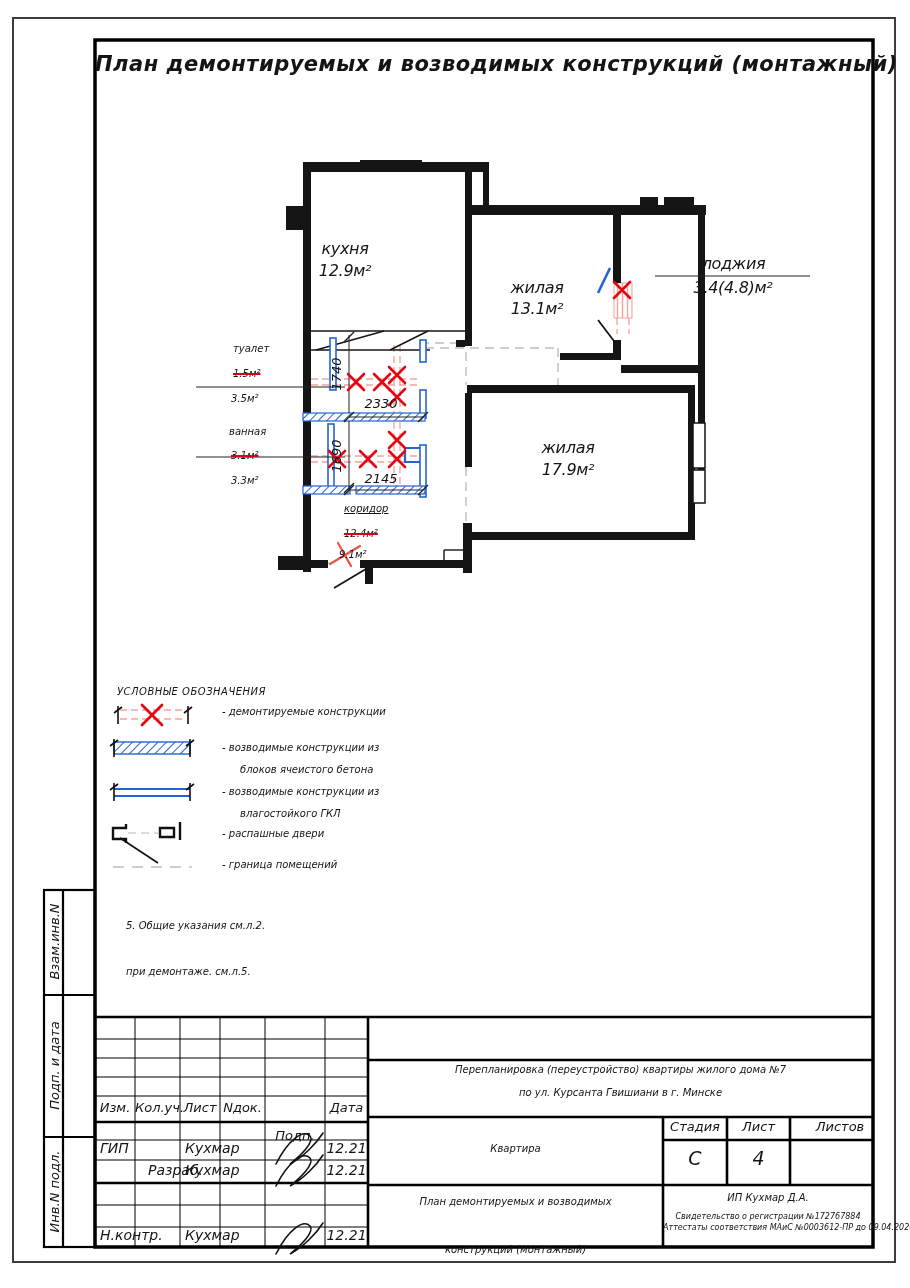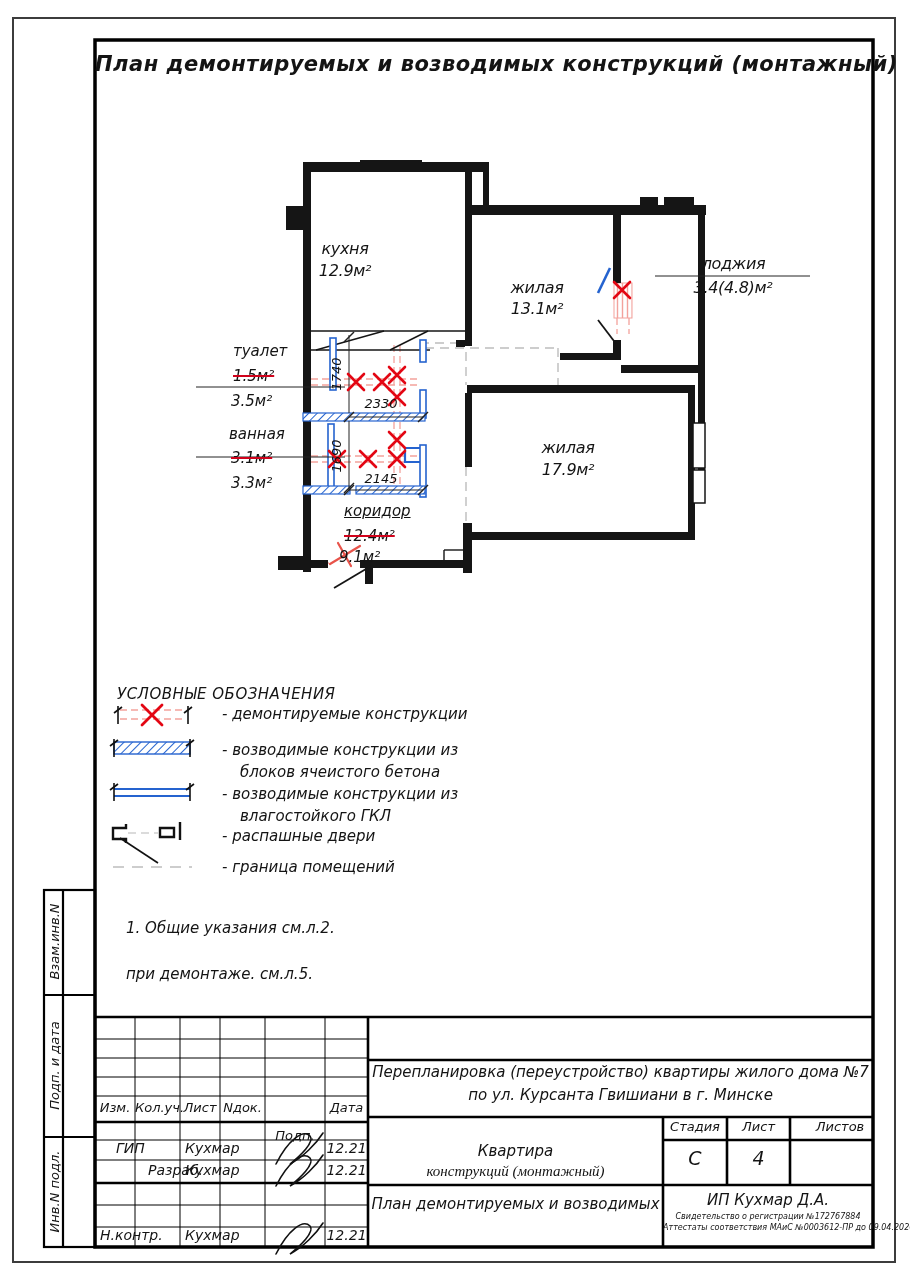--- a/index.html
+++ b/index.html
@@ -3,21 +3,21 @@
 <meta charset="utf-8">
 <style>
   html,body{margin:0;padding:0;background:#ffffff;}
   #sheet{position:relative;width:910px;height:1288px;background:#fff;overflow:hidden;
          font-family:"DejaVu Sans",sans-serif;}
   .t{position:absolute;font-style:italic;color:#141414;white-space:nowrap;line-height:1.1;}
   .c{text-align:center;}
   .s8{font-size:8px;}
   .s13{font-size:13px;}
   .s14{font-size:14px;}
-  .s15{font-size:15px;}
+  .s15{font-size:10px;}
   .s16{font-size:16px;letter-spacing:-0.3px;}
   .s19{font-size:19px;}
   .s21{font-size:21px;letter-spacing:0.5px;font-weight:bold;}
   .strike{text-decoration:line-through;text-decoration-color:#d0021b;text-decoration-thickness:2px;}
   .vlabel{position:absolute;font-style:italic;font-size:13px;color:#141414;white-space:nowrap;
           width:110px;text-align:center;transform:rotate(-90deg);}
   svg{position:absolute;left:0;top:0;}
 </style>
 </head>
 <body>
@@ -275,35 +275,35 @@
 
   <div class="t s15" style="left:117px;top:662px;letter-spacing:0.5px;margin-top:24px;">УСЛОВНЫЕ ОБОЗНАЧЕНИЯ</div>
   <div class="t s15" style="left:222px;top:706px;">- демонтируемые конструкции</div>
   <div class="t s15" style="left:222px;top:742px;">- возводимые конструкции из</div>
   <div class="t s15" style="left:240px;top:764px;">блоков ячеистого бетона</div>
   <div class="t s15" style="left:222px;top:786px;">- возводимые конструкции из</div>
   <div class="t s15" style="left:240px;top:808px;">влагостойкого ГКЛ</div>
   <div class="t s15" style="left:222px;top:828px;">- распашные двери</div>
   <div class="t s15" style="left:222px;top:859px;">- граница помещений</div>
 
-  <div class="t s15" style="left:126px;top:920px;">1. Общие указания см.л.2.</div>
+  <div class="t s15" style="left:126px;top:920px;">5. Общие указания см.л.2.</div>
   <div class="t s15" style="left:126px;top:966px;">при демонтаже. см.л.5.</div>
 
   <div class="vlabel" style="left:-1px;top:934px;">Взам.инв.N</div>
   <div class="vlabel" style="left:-1px;top:1058px;">Подп. и дата</div>
   <div class="vlabel" style="left:-1px;top:1184px;">Инв.N подл.</div>
 
   <div class="t s13 c" style="left:95px;top:1101px;width:40px;">Изм.</div>
   <div class="t s13 c" style="left:135px;top:1101px;width:45px;">Кол.уч.</div>
   <div class="t s13 c" style="left:180px;top:1101px;width:40px;">Лист</div>
   <div class="t s13 c" style="left:220px;top:1101px;width:45px;">Nдок.</div>
   <div class="t s13 c" style="left:265px;top:1101px;width:60px;margin-top:28px;">Подп.</div>
   <div class="t s13 c" style="left:325px;top:1101px;width:43px;">Дата</div>
 
-  <div class="t s14" style="left:100px;top:1141px;margin-left:16px;">ГИП</div>
+  <div class="t s14" style="left:100px;top:1141px;">ГИП</div>
   <div class="t s14" style="left:185px;top:1141px;">Кухмар</div>
   <div class="t s14 c" style="left:325px;top:1141px;width:43px;">12.21</div>
   <div class="t s14" style="left:100px;top:1163px;margin-left:48px;">Разраб.</div>
   <div class="t s14" style="left:185px;top:1163px;">Кухмар</div>
   <div class="t s14 c" style="left:325px;top:1163px;width:43px;">12.21</div>
   <div class="t s14" style="left:100px;top:1228px;">Н.контр.</div>
   <div class="t s14" style="left:185px;top:1228px;">Кухмар</div>
   <div class="t s14 c" style="left:325px;top:1228px;width:43px;">12.21</div>
 
   <div class="t s15 c" style="left:368px;top:1064px;width:505px;">Перепланировка (переустройство) квартиры  жилого дома №7</div>
@@ -311,19 +311,19 @@
   <div class="t s15 c" style="left:368px;top:1143px;width:295px;">Квартира</div>
 
   <div class="t s13 c" style="left:663px;top:1120px;width:64px;">Стадия</div>
   <div class="t s13 c" style="left:727px;top:1120px;width:63px;">Лист</div>
   <div class="t s13 c" style="left:790px;top:1120px;width:100px;font-style:italic;">Листов</div>
   <div class="t s19 c" style="left:663px;top:1148px;width:64px;">С</div>
   <div class="t s19 c" style="left:727px;top:1148px;width:63px;">4</div>
   <div class="t s19 c" style="left:790px;top:1148px;width:83px;"></div>
 
   <div class="t s15 c" style="left:368px;top:1196px;width:295px;">План демонтируемых и возводимых</div>
-  <div class="t s15 c" style="left:368px;top:1163px;width:295px;font-family:Liberation Serif, serif;">конструкций (монтажный)</div>
+  <div class="t s15 c" style="left:368px;top:1244px;width:295px;">конструкций (монтажный)</div>
 
   <div class="t s15 c" style="left:663px;top:1192px;width:210px;">ИП Кухмар Д.А.</div>
   <div class="t s8 c" style="left:663px;top:1213px;width:210px;">Свидетельство о регистрации №172767884</div>
   <div class="t s8 c" style="left:663px;top:1224px;width:210px;">Аттестаты соответствия МАиС №0003612-ПР до 09.04.2026</div>
 
 </div>
 
 </body></html>

